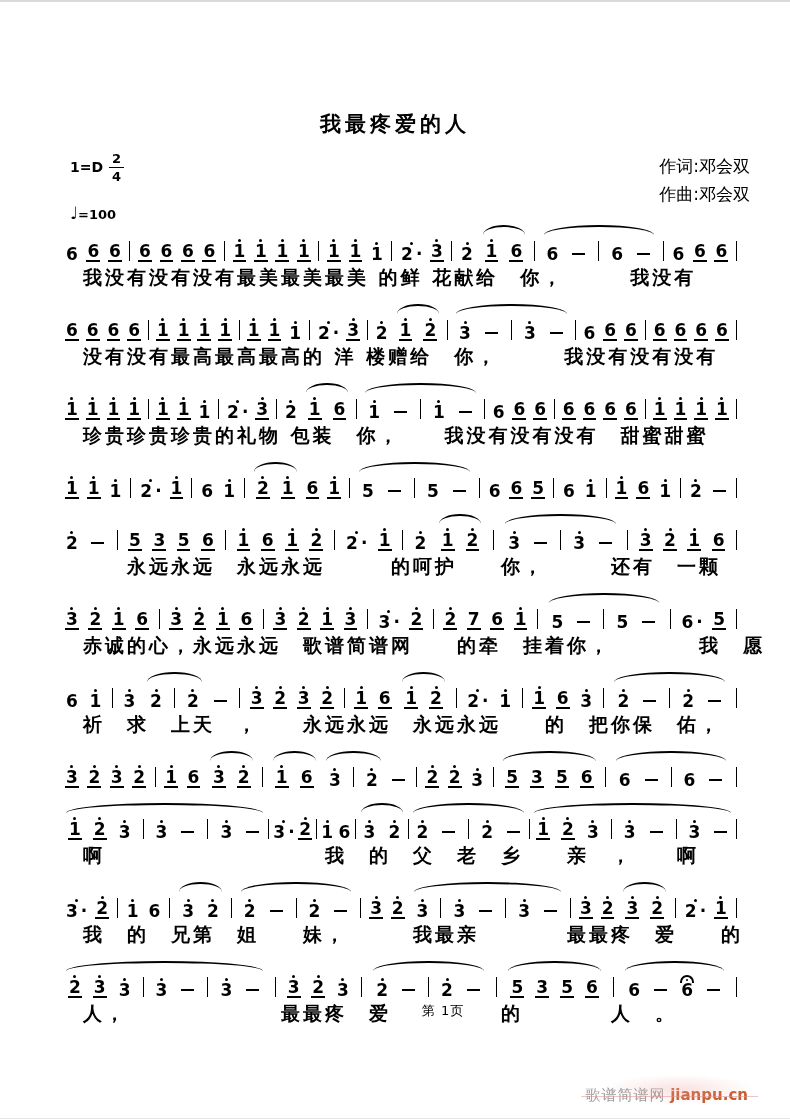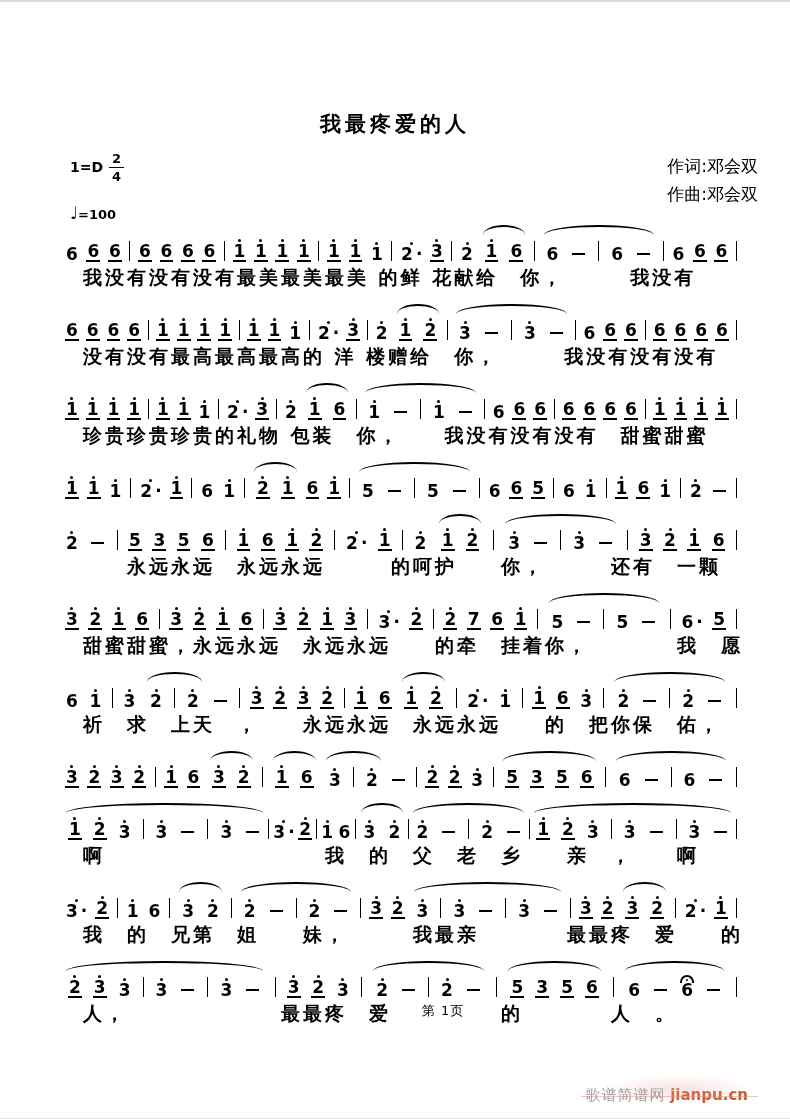--- a/index.html
+++ b/index.html
@@ -4,21 +4,21 @@
 <style>
   html,body{margin:0;padding:0;background:#fff;}
   body{
     width:790px;height:1119px;position:relative;overflow:hidden;
     font-family:"DejaVu Sans","Liberation Sans",sans-serif;color:#000;
   }
   .page{position:absolute;inset:0;background:#fff;border-top:2px solid #d9d9d9;border-bottom:1px solid #e6e6e6;}
 
   
   .title{margin-top:108px;text-align:center;font-size:21px;font-weight:bold;letter-spacing:4px;}
-  .header{display:flex;justify-content:space-between;align-items:flex-start;padding:14px 32px 0 70px;height:62px;}
+  .header{display:flex;justify-content:space-between;align-items:flex-start;padding:14px 40px 0 70px;height:62px;}
   .keyblock{font-size:14px;font-weight:bold;line-height:1.2;}
   .keyrow{display:flex;align-items:center;gap:6px;}
   .frac{display:inline-block;text-align:center;font-size:13px;line-height:1;}
   .frac .num{display:block;border-bottom:1px solid #000;padding:0 3px 2px;}
   .frac .den{display:block;padding-top:2px;}
   .temporow{margin-top:20px;font-size:13px;}
   .temporow .qnote{font-size:17px;}
   .credits{text-align:right;font-size:17px;font-weight:normal;line-height:1.65;}
 
   
@@ -1190,21 +1190,21 @@
             </span>
           </span>
           <span class="note">
             <span class="od"></span>
             <span class="bd">
               <span class="d u">5</span>
             </span>
           </span>
           <span class="bar"></span>
         </div>
-        <div class="lyrics-row">甜蜜甜蜜，永远永远　永远永远　　的牵　挂着你，　　　　我　愿</div>
+        <div class="lyrics-row">赤诚的心，永远永远　歌谱简谱网　　的牵　挂着你，　　　　我　愿</div>
       </div>
       <div class="line">
         <div class="notation-row">
           <span class="note">
             <span class="od"></span>
             <span class="bd">
               <span class="d">6</span>
             </span>
           </span>
           <span class="note">

